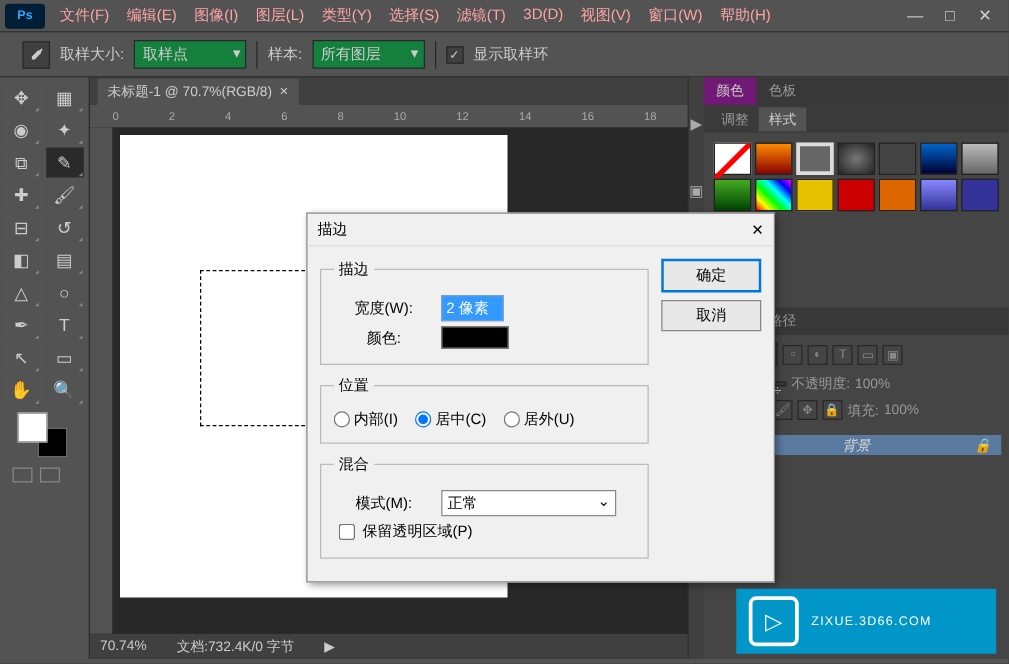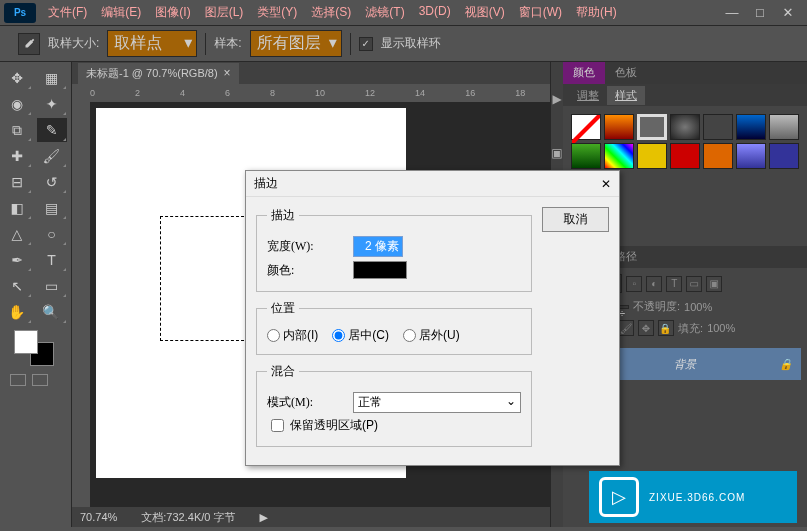--- a/index.html
+++ b/index.html
@@ -7,21 +7,21 @@
 .titlebar { height: 26px; background: #535353; display: flex; align-items: center; padding: 0 4px; border-bottom: 1px solid #282828; }
 .ps-logo { width: 32px; height: 20px; background: #001e36; border-radius: 3px; display: flex; align-items: center; justify-content: center; color: #31a8ff; font-size: 10px; font-weight: bold; }
 .menubar { display: flex; gap: 2px; margin-left: 6px; flex: 1; }
 .menubar span { color: #fca5a5; font-size: 12px; padding: 2px 6px; cursor: pointer; }
 .winctrl { display: flex; gap: 10px; padding-right: 6px; }
 .winctrl span { color: #ccc; font-size: 13px; width: 18px; text-align: center; cursor: pointer; }
 .optionsbar { height: 36px; background: #535353; border-bottom: 1px solid #282828; display: flex; align-items: center; padding: 0 18px; gap: 8px; }
 .opt-icon { width: 22px; height: 22px; background: #404040; border: 1px solid #282828; display: flex; align-items: center; justify-content: center; }
 .eyedrop { width: 14px; height: 14px; }
 .opt-label { color: #ccc; font-size: 12px; }
-.opt-select { background: #a16207; border: 1px solid #282828; color: #ccc; font-size: 16px; padding: 2px 20px 2px 6px; position: relative; min-width: 90px; }
+.opt-select { background: #15803d; border: 1px solid #282828; color: #ccc; font-size: 12px; padding: 2px 20px 2px 6px; position: relative; min-width: 90px; }
 .opt-select::after { content: "▾"; position: absolute; right: 4px; }
 .divider { width: 1px; height: 22px; background: #282828; }
 .checkbox { width: 14px; height: 14px; background: #404040; border: 1px solid #282828; display: inline-flex; align-items: center; justify-content: center; color: #ccc; font-size: 10px; }
 .workspace { display: flex; height: 465px; }
 .toolbox { width: 72px; background: #535353; border-right: 1px solid #282828; padding: 4px 2px; }
 .tool-grid { display: grid; grid-template-columns: 1fr 1fr; gap: 2px; }
 .tool { width: 30px; height: 24px; background: #535353; display: flex; align-items: center; justify-content: center; color: #ccc; font-size: 14px; cursor: pointer; position: relative; }
 .tool.active { background: #2a2a2a; }
 .tool::after { content: ""; position: absolute; right: 1px; bottom: 1px; width: 0; height: 0; border-left: 3px solid transparent; border-bottom: 3px solid #888; }
 .color-swatches { margin-top: 6px; position: relative; width: 40px; height: 36px; margin-left: 12px; }
@@ -41,53 +41,53 @@
 .selection { position: absolute; left: 64px; top: 108px; width: 160px; height: 125px; border: 1.5px dashed #000; }
 .statusbar { height: 20px; background: #404040; color: #ccc; font-size: 11px; display: flex; align-items: center; padding: 0 8px; gap: 24px; }
 .right-panels { width: 257px; background: #454545; border-left: 1px solid #282828; display: flex; }
 .panel-strip { width: 30px; background: #404040; display: flex; flex-direction: column; align-items: center; padding-top: 30px; gap: 40px; }
 .panel-strip span { color: #aaa; font-size: 12px; cursor: pointer; }
 .panels { flex: 1; display: flex; flex-direction: column; }
 .panel-tabs { height: 22px; display: flex; background: #383838; }
 .panel-tab { color: #999; font-size: 11px; padding: 3px 10px; }
 .panel-tab.active { background: #701a75; color: #ccc; }
 .subtabs { height: 22px; display: flex; background: #3a3a3a; align-items: center; padding: 0 6px; }
-.subtabs span { color: #999; font-size: 11px; padding: 2px 8px; text-decoration: underline; }
+.subtabs span { color: #999; font-size: 11px; padding: 2px 8px; }
 .subtabs span.active { background: #535353; color: #ccc; }
 .styles-grid { display: grid; grid-template-columns: repeat(7, 30px); gap: 3px; padding: 8px; }
 .style-sw { width: 30px; height: 26px; border: 1px solid #222; }
 .layers-panel { flex: 1; background: #454545; margin-top: 40px; }
 .layers-head { height: 22px; display: flex; background: #383838; }
 .layers-controls { padding: 6px; display: flex; flex-direction: column; gap: 6px; }
 .lc-row { display: flex; align-items: center; gap: 4px; color: #999; font-size: 11px; }
 .lc-sel { background: #3a3a3a; border: 1px solid #282828; color: #ccc; padding: 1px 16px 1px 4px; font-size: 11px; position: relative; }
 .lc-sel::after { content: "÷"; position: absolute; right: 3px; }
 .lc-icons { display: flex; gap: 4px; }
 .lc-icons span { width: 16px; height: 16px; border: 1px solid #282828; display: flex; align-items: center; justify-content: center; font-size: 10px; color: #888; }
-.layer-row { background: #5a7aa0; height: 32px; margin: 6px; display: flex; align-items: center; justify-content: center; color: #ddd; font-size: 11px; font-style: italic; position: relative; }
+.layer-row { background: #5a7aa0; height: 16px; margin: 6px; display: flex; align-items: center; justify-content: center; color: #ddd; font-size: 11px; font-style: italic; position: relative; }
 .layer-row .lock { position: absolute; right: 8px; }
 
 .dialog { position: absolute; left: 245px; top: 170px; width: 375px; background: #f0f0f0; border: 1px solid #888; box-shadow: 2px 2px 6px rgba(0,0,0,0.4); }
 .dlg-title { height: 26px; display: flex; align-items: center; justify-content: space-between; padding: 0 8px; font-size: 12px; border-bottom: 1px solid #ddd; }
 .dlg-body { display: flex; padding: 10px; gap: 10px; }
 .dlg-left { flex: 1; }
 .dlg-right { width: 80px; display: flex; flex-direction: column; gap: 6px; }
 .dlg-btn { border: 1px solid #888; background: #e8e8e8; font-size: 12px; padding: 3px 0; text-align: center; cursor: pointer; }
 .dlg-btn.primary { border: 2px solid #0078d7; }
 fieldset { border: 1px solid #bbb; padding: 8px 10px; margin-bottom: 8px; font-size: 12px; }
 legend { padding: 0 4px; }
 .fld-row { display: flex; align-items: center; gap: 6px; margin: 4px 0; }
-.fld-row label { min-width: 80px; text-align: left; font-family: Liberation Serif, serif; }
-.fld-input { border: 1px solid #7a9fd4; background: #fff; padding: 1px 3px; width: 50px; font-size: 12px; text-align: right; }
+.fld-row label { min-width: 80px; text-align: center; }
+.fld-input { border: 1px solid #7a9fd4; background: #fff; padding: 1px 3px; width: 50px; font-size: 12px; }
 .fld-input.sel { background: #3399ff; color: #fff; }
 .color-box { width: 54px; height: 18px; background: #000; border: 1px solid #888; }
 .radio-row { display: flex; gap: 14px; padding: 2px 0; }
 .radio-row label { display: flex; align-items: center; gap: 3px; font-size: 12px; }
 input[type=radio] { width: 13px; height: 13px; }
-.sel-wide { border: 1px solid #888; padding: 1px 4px; width: 168px; font-size: 12px; background: #fff; position: relative; }
+.sel-wide { border: 1px solid #888; padding: 1px 4px; width: 140px; font-size: 12px; background: #fff; position: relative; }
 .sel-wide::after { content: "⌄"; position: absolute; right: 4px; }
 
 .brand { position: absolute; right: 10px; bottom: 8px; width: 208px; height: 52px; background: #0096c8; display: flex; align-items: center; padding: 0 10px; gap: 10px; }
 .brand-logo { width: 40px; height: 40px; border: 3px solid #fff; border-radius: 6px; display: flex; align-items: center; justify-content: center; color: #fff; font-size: 18px; }
 .brand-text { color: #fff; display: flex; flex-direction: column; }
 .brand-text .cn { font-size: 18px; font-weight: bold; letter-spacing: 2px; }
 .brand-text .en { font-size: 10px; letter-spacing: 1px; }
 </style>
 </head>
 <body>
@@ -317,20 +317,21 @@
           <label>模式(M):</label>
           <div class="sel-wide">正常</div>
         </div>
         <div class="fld-row" style="margin-left:4px">
           <input type="checkbox" style="">
           <span>保留透明区域(P)</span>
         </div>
       </fieldset>
     </div>
     <div class="dlg-right">
+      <div class="dlg-btn primary">确定</div>
       <div class="dlg-btn">取消</div>
     </div>
   </div>
 </div>
 
 <div class="brand">
   <div class="brand-logo">▷</div>
   <div class="brand-text">
     <span class="en">ZIXUE.3D66.COM</span>
   </div>

